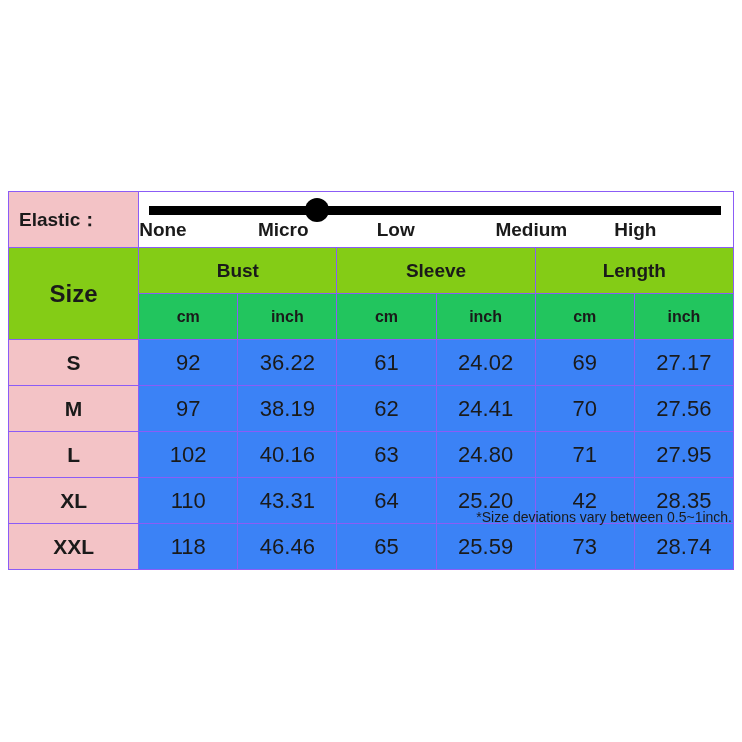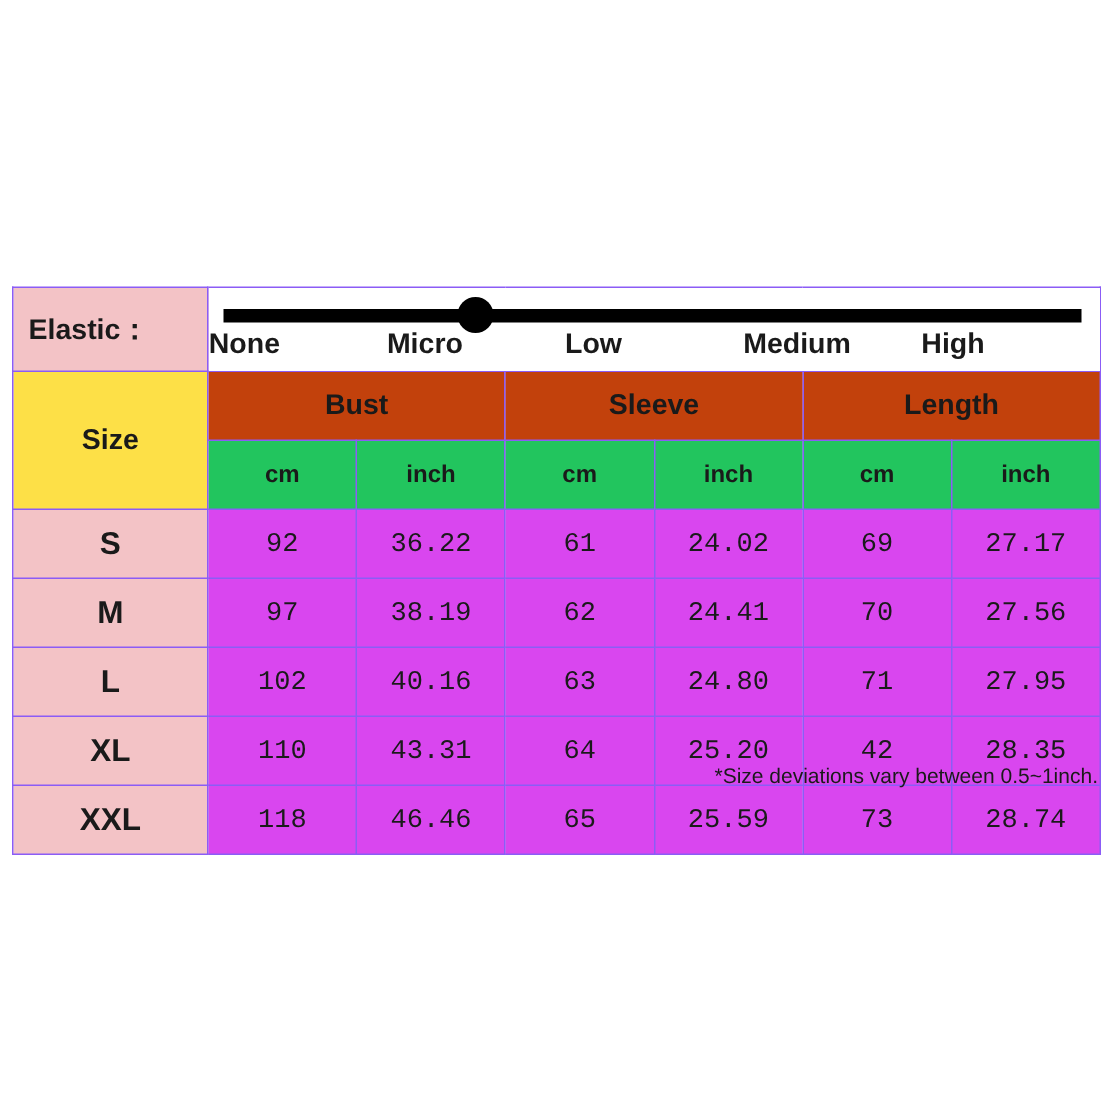--- a/index.html
+++ b/index.html
@@ -84,28 +84,28 @@
   .slider-ticks span {
     flex: 1;
     text-align: left;
     font-size: 19px;
     font-weight: bold;
     color: #1a1a1a;
   }
 
   
   .size-head-cell {
-    background: #fde047;
+    background: #84cc16;
     color: #ffffff;
-    font-size: 19px;
+    font-size: 24px;
     font-weight: bold;
     height: 90px;
   }
   .group-head-cell {
-    background: #c2410c;
+    background: #84cc16;
     color: #ffffff;
     font-size: 19px;
     font-weight: bold;
     height: 45px;
   }
   .unit-head-cell {
     background: #22c55e;
     color: #ffffff;
     font-size: 16px;
     font-weight: bold;
@@ -114,25 +114,24 @@
 
   
   .row-label-cell {
     background: #f3c3c6;
     font-size: 21px;
     font-weight: bold;
     height: 45px;
     color: #1a1a1a;
   }
   .data-cell {
-    background: #d946ef;
-    font-size: 18px;
-    height: 45px;
-    color: #1a1a1a;
-    font-family: Liberation Mono, monospace;
+    background: #3b82f6;
+    font-size: 22px;
+    height: 45px;
+    color: #1a1a1a;
   }
 
   .footnote {
     position: absolute;
     right: 10px;
     top: 509px;
     font-size: 14px;
     color: #1a1a1a;
     font-family: "Liberation Sans", sans-serif;
   }

